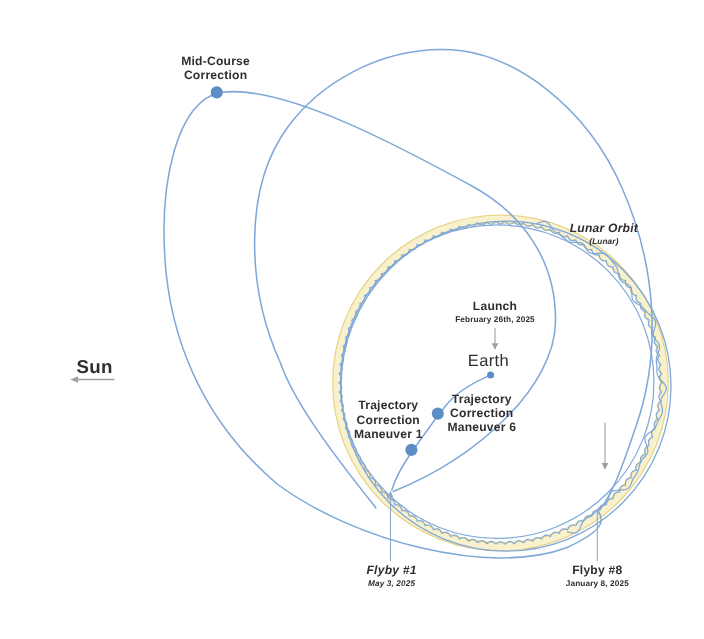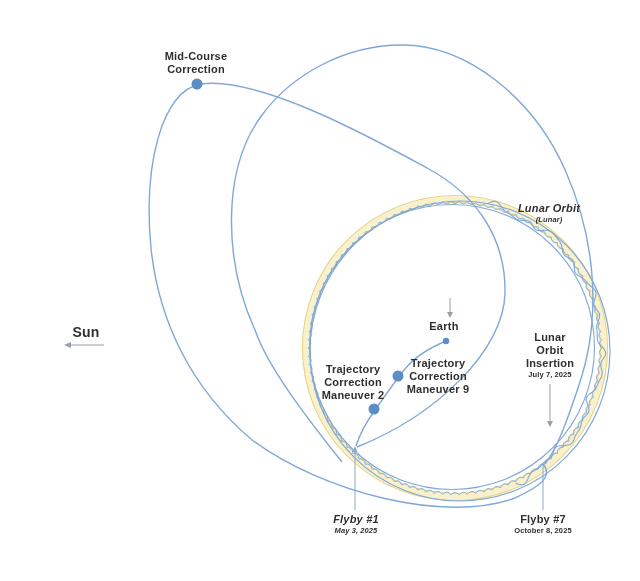--- a/index.html
+++ b/index.html
@@ -17,22 +17,22 @@
     position:relative;width:640px;height:581px;background:var(--bg);
     font-family:"Liberation Sans","DejaVu Sans",sans-serif;overflow:hidden;margin-left:12px;
   }
   svg{position:absolute;left:0;top:0;}
   .lbl{
     position:absolute;text-align:center;transform:translateX(-50%);
     color:var(--text);font-weight:600;font-size:11px;line-height:1.18;
     letter-spacing:.2px;white-space:nowrap;
   }
   .sub{font-size:7.5px;font-weight:700;letter-spacing:.1px;margin-top:1px;}
-  .earth-lbl{font-size:11px;font-weight:700;letter-spacing:.3px;}
-  .sun-lbl{font-size:14px;font-weight:700;}
+  .earth-lbl{font-size:15px;font-weight:400;letter-spacing:.3px;}
+  .sun-lbl{font-size:17px;font-weight:700;}
   .stroke-blue{stroke:var(--blue);fill:none;}
   .stroke-yellow{stroke:var(--yellow-edge);fill:none;}
   .stroke-band{stroke:var(--yellow-band);fill:none;}
   .stroke-leader{stroke:var(--leader);fill:none;}
   .stroke-leader-blue{stroke:var(--leader-blue);fill:none;}
   .fill-dot{fill:var(--dot-blue);}
   .fill-leader{fill:var(--leader);}
   .fill-leader-blue{fill:var(--leader-blue);}
 </style>
 </head>
@@ -94,51 +94,49 @@
   <div class="lbl" style="left:184px;top:50px;">
     <div>Mid-Course</div>
     <div>Correction</div>
   </div>
 
   <div class="lbl" style="left:537px;top:202px;font-style:italic;">
     <div>Lunar Orbit</div>
     <div class="sub">(Lunar)</div>
   </div>
 
+  <div class="lbl" style="left:438px;top:273px;">
+    <div>Launch</div>
+    <div class="sub">February 26th, 2025</div>
+  </div>
 
   <div class="lbl earth-lbl" style="left:432px;top:320px;">
     <div>Earth</div>
   </div>
 
   <div class="lbl" style="left:426px;top:357px;">
     <div>Trajectory</div>
     <div>Correction</div>
-    <div>Maneuver 9</div>
+    <div>Maneuver 6</div>
   </div>
 
   <div class="lbl" style="left:341px;top:363px;">
     <div>Trajectory</div>
     <div>Correction</div>
-    <div>Maneuver 2</div>
+    <div>Maneuver 1</div>
   </div>
 
-  <div class="lbl" style="left:538px;top:331px;">
-    <div>Lunar</div>
-    <div>Orbit</div>
-    <div>Insertion</div>
-    <div class="sub">July 7, 2025</div>
-  </div>
 
   <div class="lbl" style="left:344px;top:513px;font-style:italic;">
     <div>Flyby #1</div>
     <div class="sub">May 3, 2025</div>
   </div>
 
   <div class="lbl" style="left:531px;top:513px;">
-    <div>Flyby #7</div>
-    <div class="sub">October 8, 2025</div>
+    <div>Flyby #8</div>
+    <div class="sub">January 8, 2025</div>
   </div>
 
   <div class="lbl sun-lbl" style="left:74px;top:324px;">
     <div>Sun</div>
   </div>
 
 </div>
 
 </body></html>

